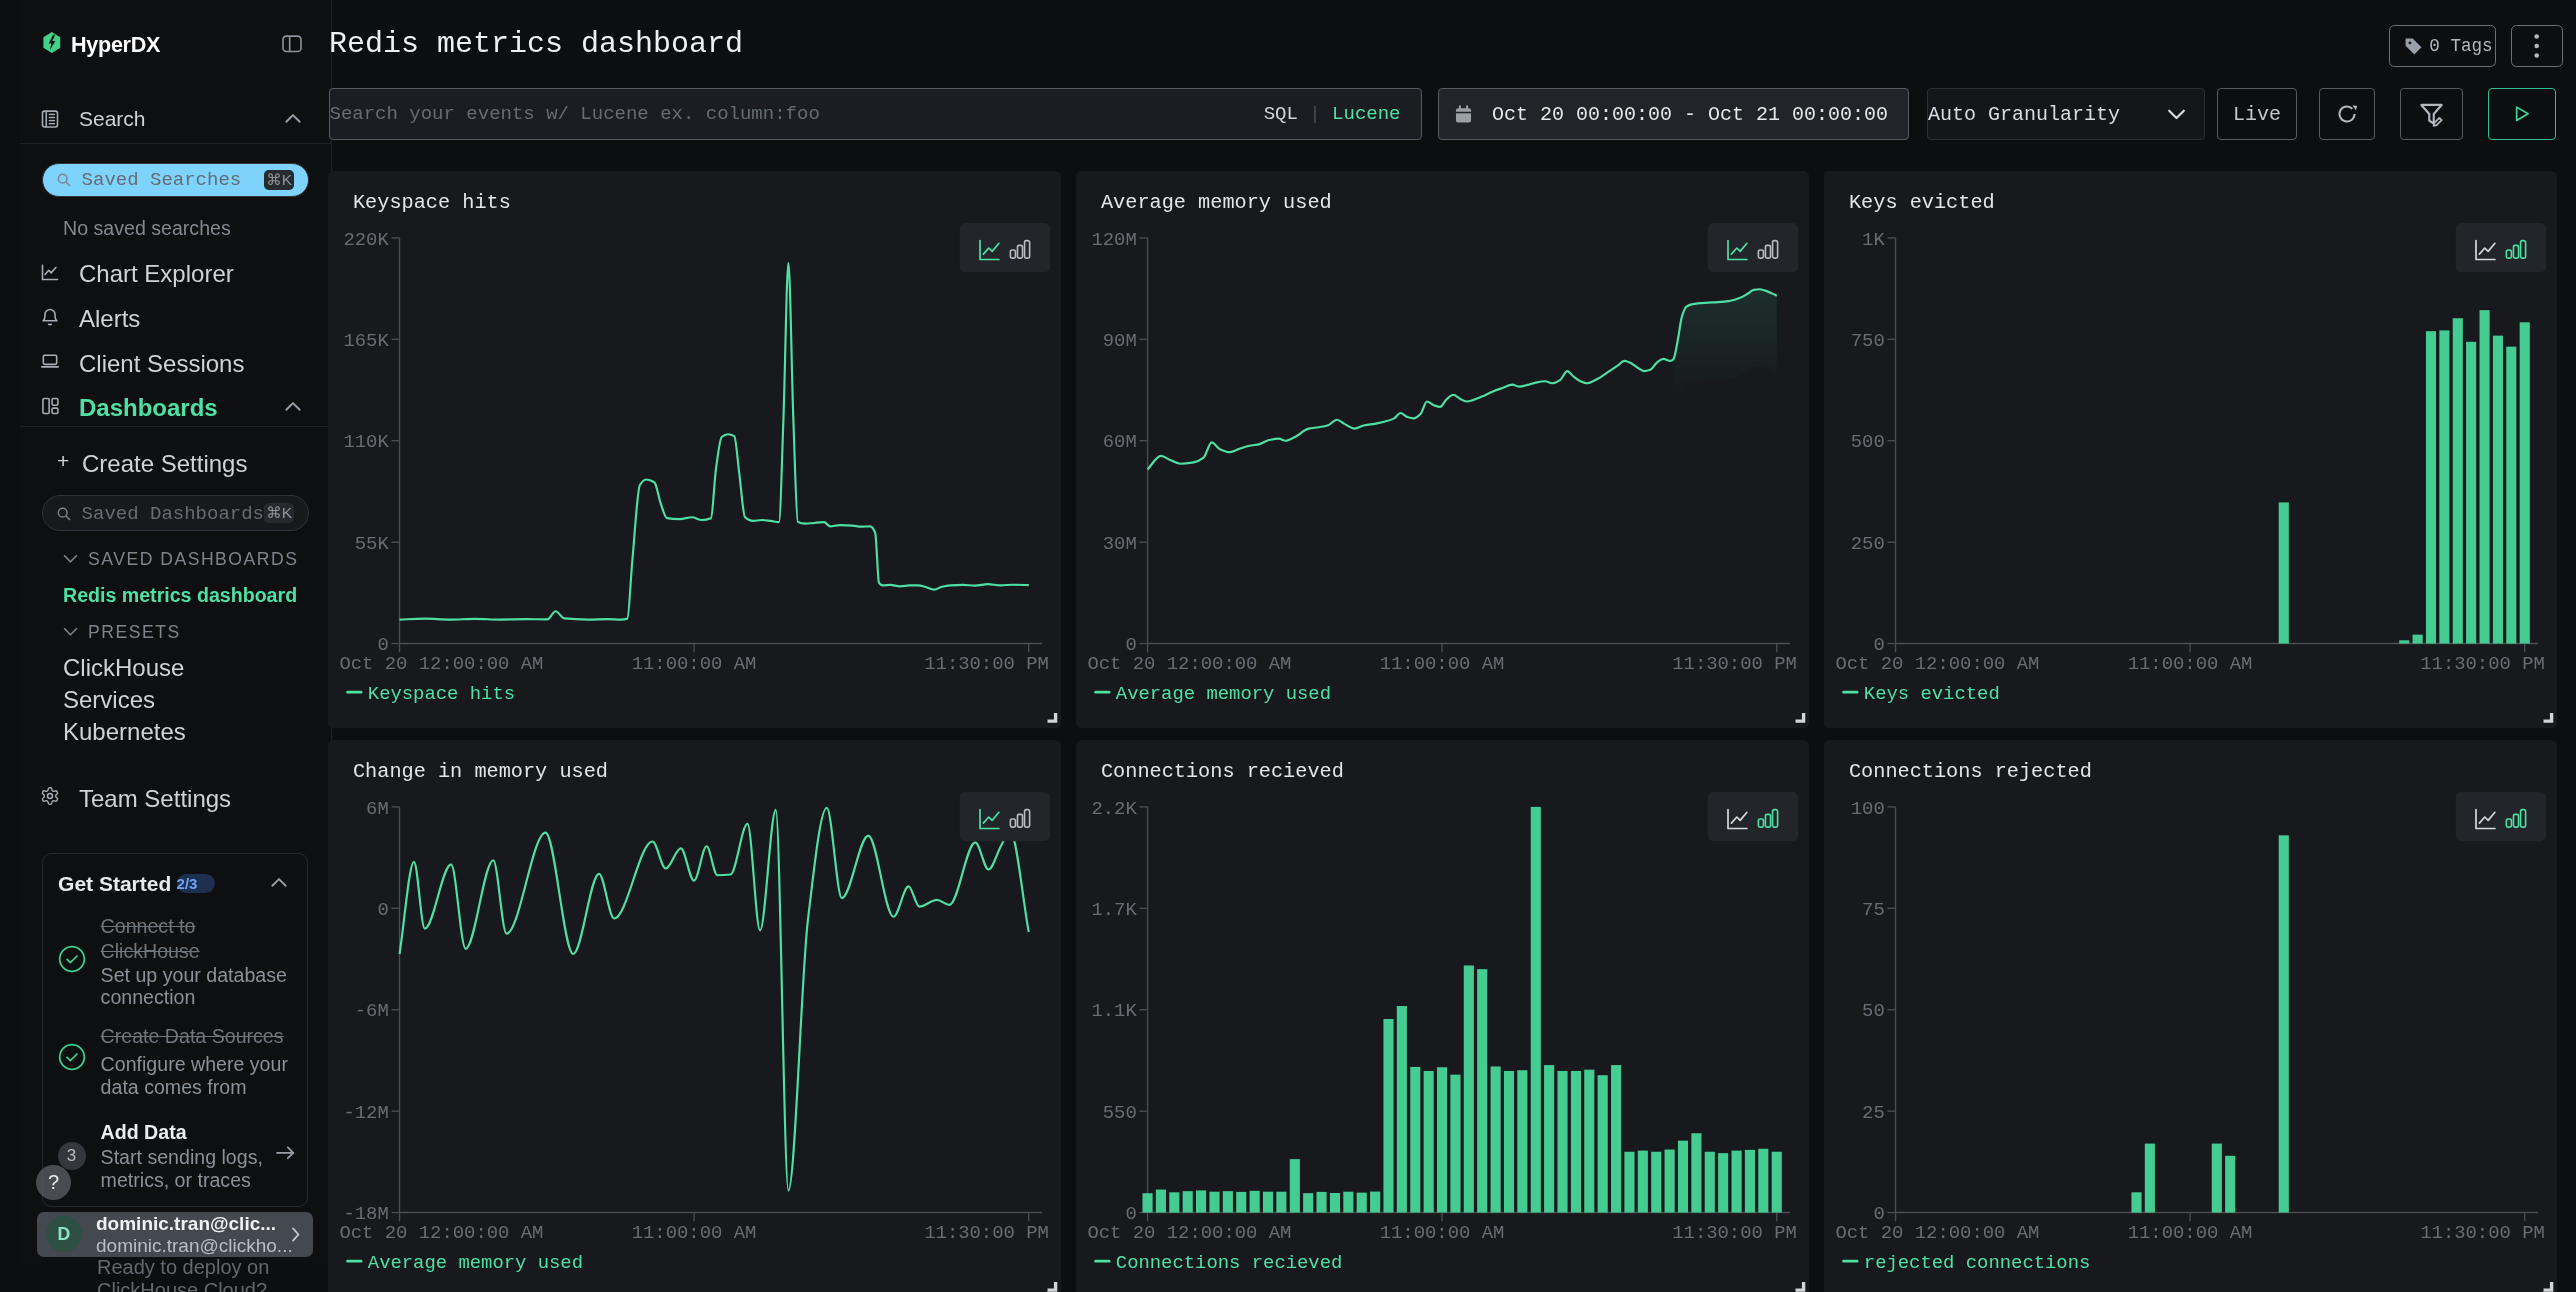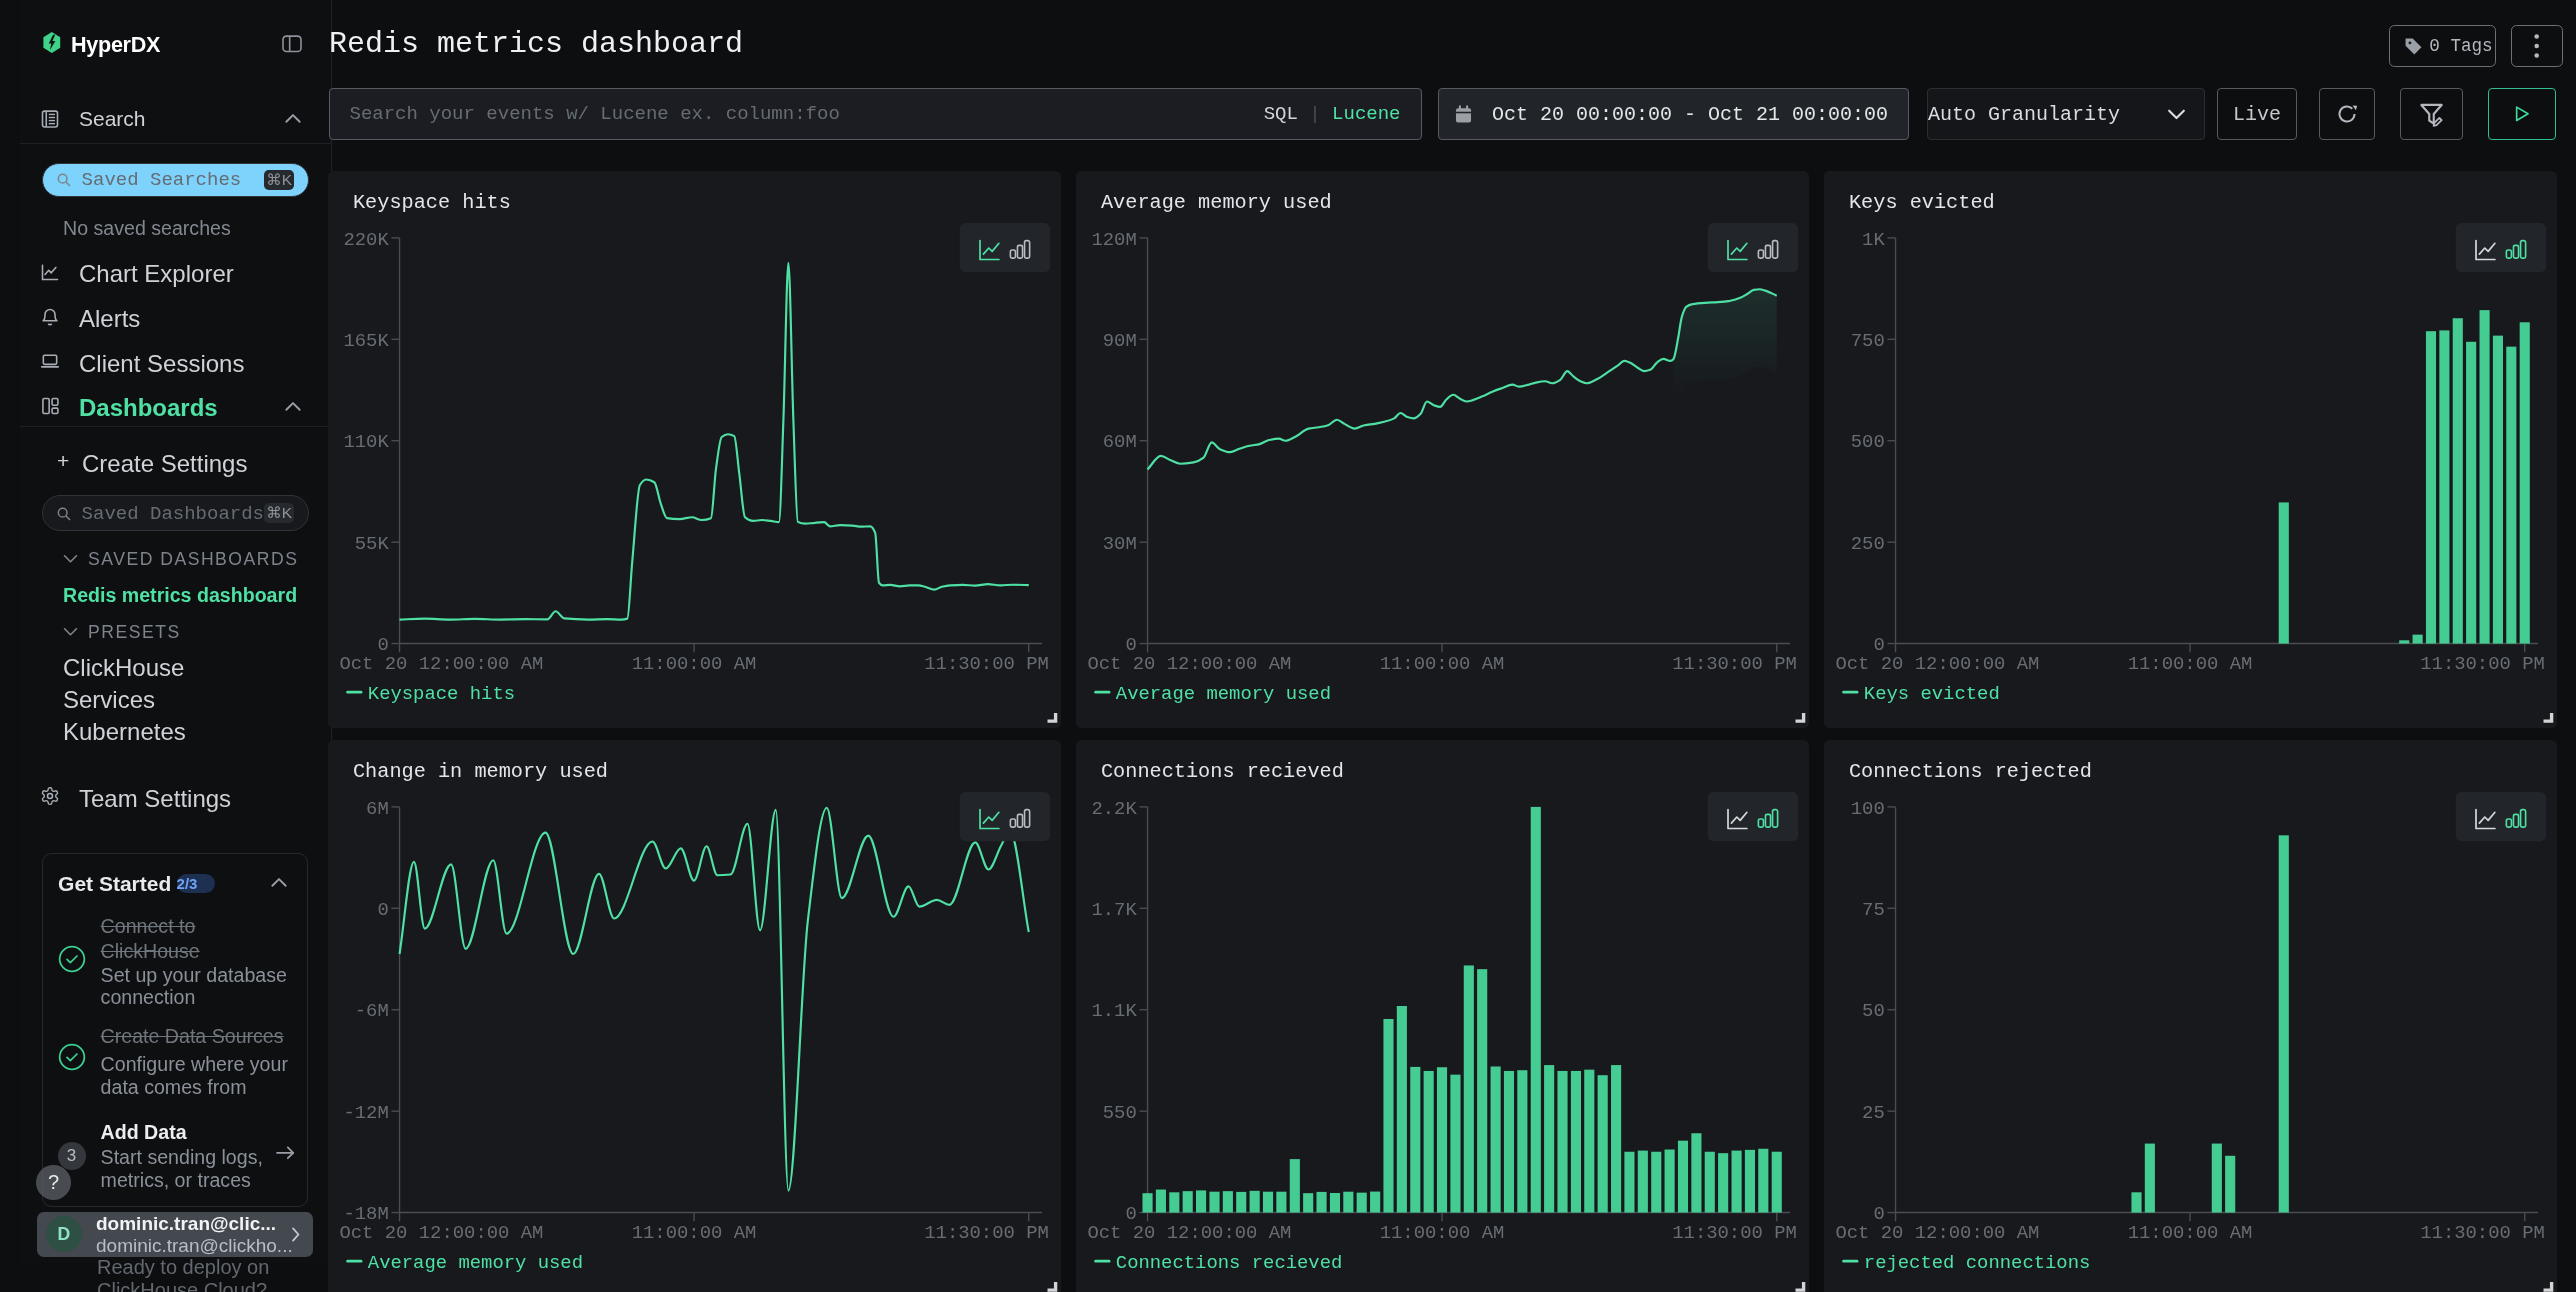--- a/index.html
+++ b/index.html
@@ -171,21 +171,21 @@
   </div>
   <div class="ibox" style="left:2198px;top:25px;width:52px;height:42px;border:1.4px solid #6c7177;border-radius:5.4px;justify-content:center">
     <svg width="5.4" height="26" viewBox="0 0 8 38">
       <circle cx="4" cy="5" r="3.4" fill="#b4b9bf"></circle>
         <circle cx="4" cy="19" r="3.4" fill="#b4b9bf"></circle>
         <circle cx="4" cy="33" r="3.4" fill="#b4b9bf"></circle>
     </svg>
   </div>
 
   <div class="ibox" style="left:15.5px;top:88px;width:1093px;height:52px;background:#1b1d22;border:1.4px solid #565a62;border-radius:4px">
-    <span class="mono" style="margin-left:20px;font-size:19px;color:#666c73">Search your events w/ Lucene ex. column:foo</span>
+    <span class="mono" style="font-size:19px;color:#666c73">Search your events w/ Lucene ex. column:foo</span>
     <span class="mono" style="position:absolute;right:20px;font-size:19px;color:#d0d4d9">SQL <span style="color:#4a4e54">|</span> <span style="color:#4fe0a4">Lucene</span></span>
   </div>
   <div class="ibox" style="left:1125px;top:88px;width:471px;height:52px;background:#212428;border:1.4px solid #565a62;border-radius:4px">
     <svg style="margin-left:15px" width="19" height="19" viewBox="0 0 24 24">
       <rect x="2.5" y="4" width="19" height="18" rx="2.5" fill="#9aa0a6"></rect>
       <line x1="2.5" y1="9.5" x2="21.5" y2="9.5" stroke="#212428" stroke-width="2"></line>
       <line x1="7.5" y1="1.5" x2="7.5" y2="6" stroke="#9aa0a6" stroke-width="2.6" stroke-linecap="round"></line>
       <line x1="16.5" y1="1.5" x2="16.5" y2="6" stroke="#9aa0a6" stroke-width="2.6" stroke-linecap="round"></line>
     </svg>
     <span class="mono" style="margin-left:19px;font-size:20px;color:#e4e7ea">Oct 20 00:00:00 - Oct 21 00:00:00</span>

